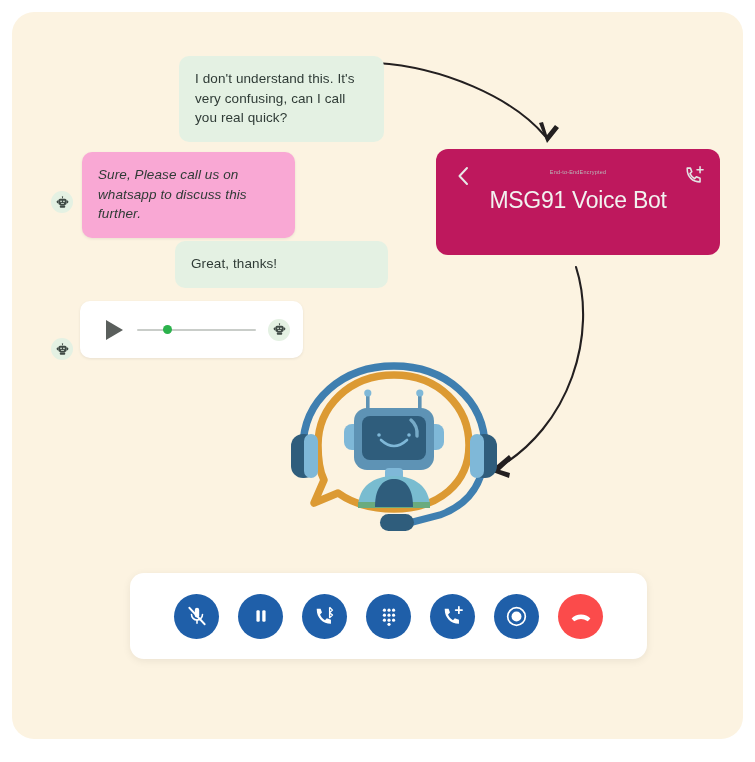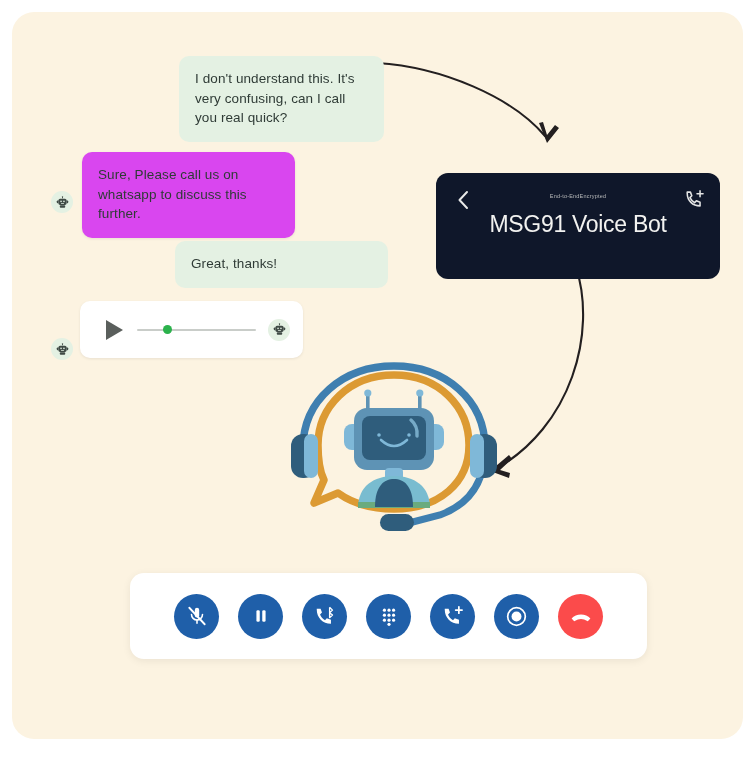--- a/index.html
+++ b/index.html
@@ -27,21 +27,21 @@
   .bubble {
     position: absolute;
     border-radius: 10px;
     padding: 13px 16px 14px 16px;
     font-size: 13.5px;
     line-height: 1.45;
     color: #2f3b36;
     letter-spacing: .1px;
   }
   .bubble.green { background: #e4f1e3; }
-  .bubble.white { background: #d946ef; box-shadow: 0 1px 3px rgba(0,0,0,.08); }
+  .bubble.white { background: #f9a8d4; box-shadow: 0 1px 3px rgba(0,0,0,.08); font-style: italic; }
 
   #bubble-q { left: 167px; top: 44px; width: 205px; }
   #bubble-a { left: 70px; top: 140px; width: 213px; }
   #bubble-t { left: 163px; top: 229px; width: 213px; }
 
   
   .avatar-mini {
     position: absolute;
     width: 22px; height: 22px;
     border-radius: 50%;
@@ -87,23 +87,23 @@
   #voice-avatar {
     width: 22px; height: 22px; border-radius: 50%;
     background: #e4f1e3;
     display: flex; align-items: center; justify-content: center;
     flex: 0 0 auto;
   }
 
   
   #call-panel {
     position: absolute;
-    left: 424px; top: 161px;
+    left: 424px; top: 137px;
     width: 284px; height: 106px;
-    background: #0f172a;
+    background: #be185d;
     border-radius: 12px;
   }
   #call-back-btn {
     position: absolute; left: 17px; top: 16px;
     width: 20px; height: 22px;
   }
   #call-add-btn {
     position: absolute; right: 14px; top: 15px;
     width: 22px; height: 22px;
   }

